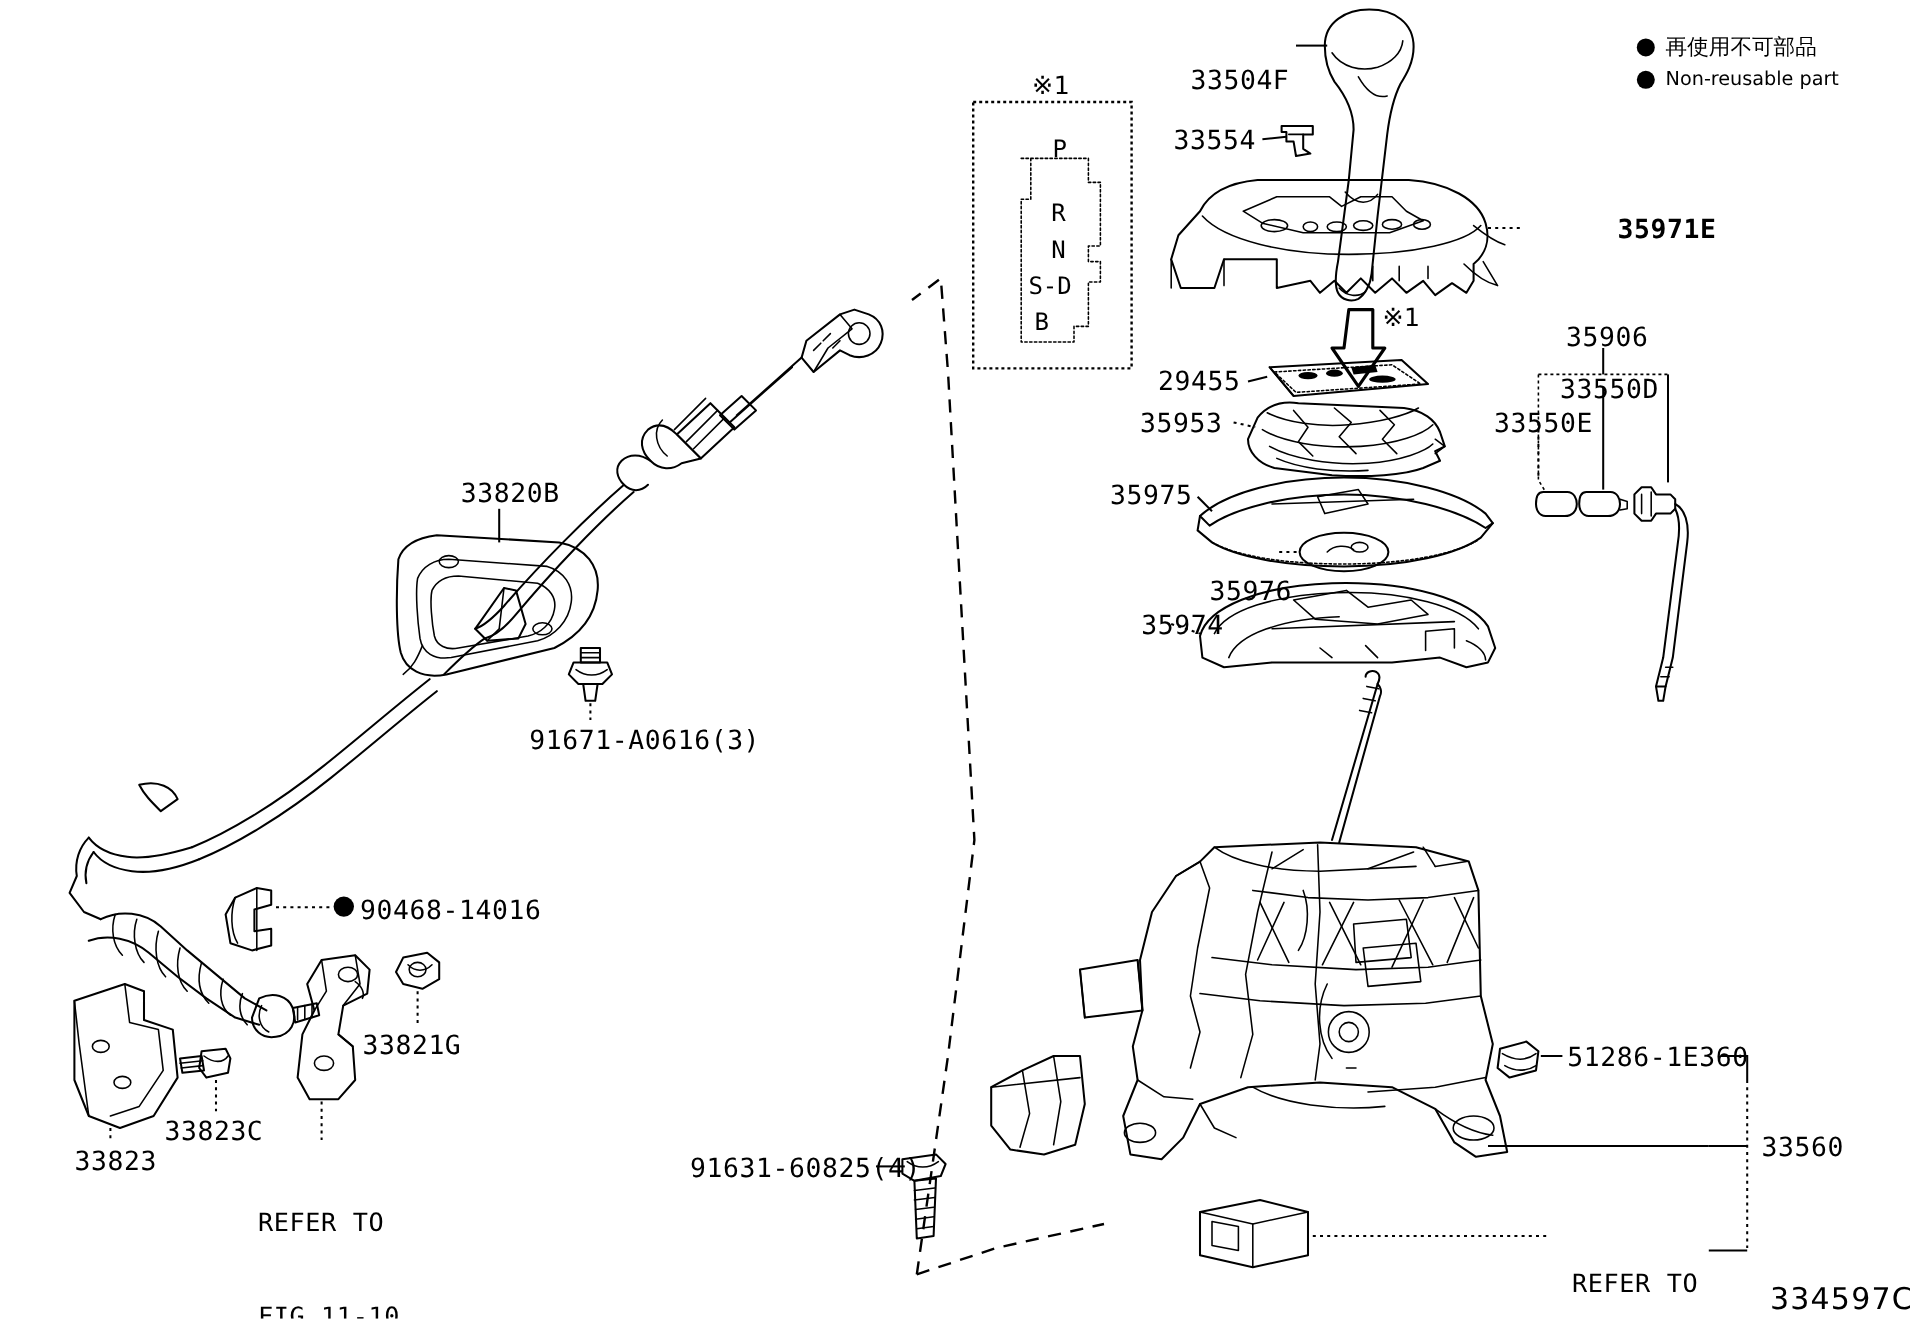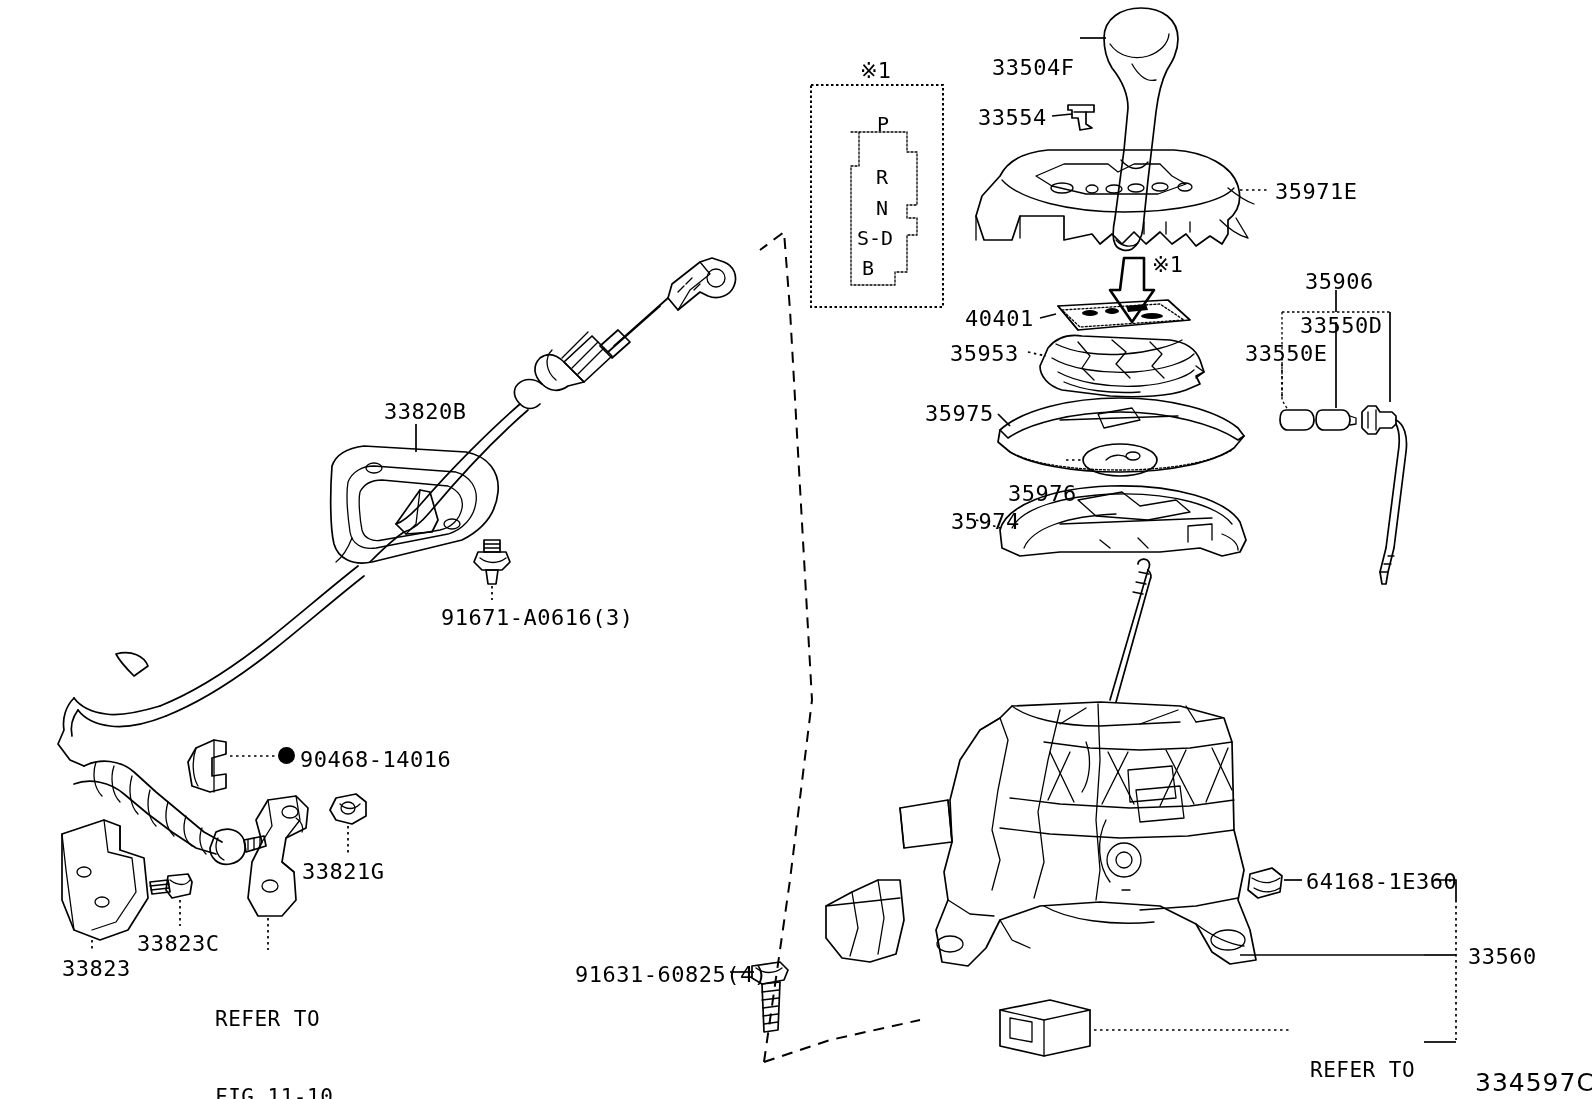--- a/index.html
+++ b/index.html
@@ -320,34 +320,44 @@
     <path class="ln solid" d="M1424 955 L1456 955"></path>
 
     <path class="ln dot2" d="M1094 1030 L1290 1030"></path>
     <path class="ln solid" d="M1424 1042 L1456 1042"></path>
 
     <path class="ln dash" d="M764 1062 L790 880 L812 700 L790 310 L784 232 L760 250"></path>
     <path class="ln dash" d="M764 1062 L830 1040 L920 1020"></path>
 
   </svg>
 
+  <div class="legend" style="left:1364px;top:26px;">
+    <div class="row">
+      <span class="dot"></span>
+      <span class="jp">再使用不可部品</span>
+    </div>
+    <div class="row">
+      <span class="dot"></span>
+      <span class="en">Non-reusable part</span>
+    </div>
+  </div>
 
   <div class="lbl" style="left:860px;top:58px;font-family:'DejaVu Sans',sans-serif;">※1</div>
   <div class="patt" style="left:877px;top:112px;">P</div>
   <div class="patt" style="left:876px;top:165px;">R</div>
   <div class="patt" style="left:876px;top:196px;">N</div>
   <div class="patt" style="left:857px;top:226px;">S-D</div>
   <div class="patt" style="left:862px;top:256px;">B</div>
 
   <div class="lbl" style="left:1152px;top:252px;font-family:'DejaVu Sans',sans-serif;">※1</div>
 
   <div class="lbl big" style="left:992px;top:26px;margin-top:28px;">33504F</div>
   <div class="lbl big" style="left:978px;top:104px;">33554</div>
-  <div class="lbl big" style="left:1275px;top:178px;">35971E</div>
-  <div class="lbl big" style="left:965px;top:305px;">40401</div>
+  <div class="lbl big" style="left:1348px;top:178px;font-weight:bold;">35971E</div>
+  <div class="lbl big" style="left:965px;top:305px;">29455</div>
   <div class="lbl big" style="left:950px;top:340px;">35953</div>
   <div class="lbl big" style="left:925px;top:400px;">35975</div>
   <div class="lbl big" style="left:1008px;top:448px;margin-top:32px;">35976</div>
   <div class="lbl big" style="left:903px;top:508px;margin-left:48px;">35974</div>
 
   <div class="lbl big" style="left:1305px;top:268px;">35906</div>
   <div class="lbl big" style="left:1300px;top:312px;">33550D</div>
   <div class="lbl big" style="left:1245px;top:340px;">33550E</div>
 
   <div class="lbl big" style="left:384px;top:398px;">33820B</div>
@@ -359,21 +369,21 @@
   <div class="lbl big" style="left:137px;top:930px;">33823C</div>
 
   <div class="lbl" style="left:215px;top:953px;">
     <div>REFER TO</div>
     <div>FIG 11-10</div>
     
   </div>
 
   <div class="lbl big" style="left:575px;top:961px;">91631-60825(4)</div>
 
-  <div class="lbl big" style="left:1306px;top:868px;">64168-1E360</div>
+  <div class="lbl big" style="left:1306px;top:868px;">51286-1E360</div>
   <div class="lbl big" style="left:1468px;top:943px;">33560</div>
   <div class="lbl" style="left:1310px;top:1004px;">
     <div>REFER TO</div>
     
     
   </div>
 
   <div class="code" style="left:1475px;top:1068px;">334597C</div>
 
 </div>

